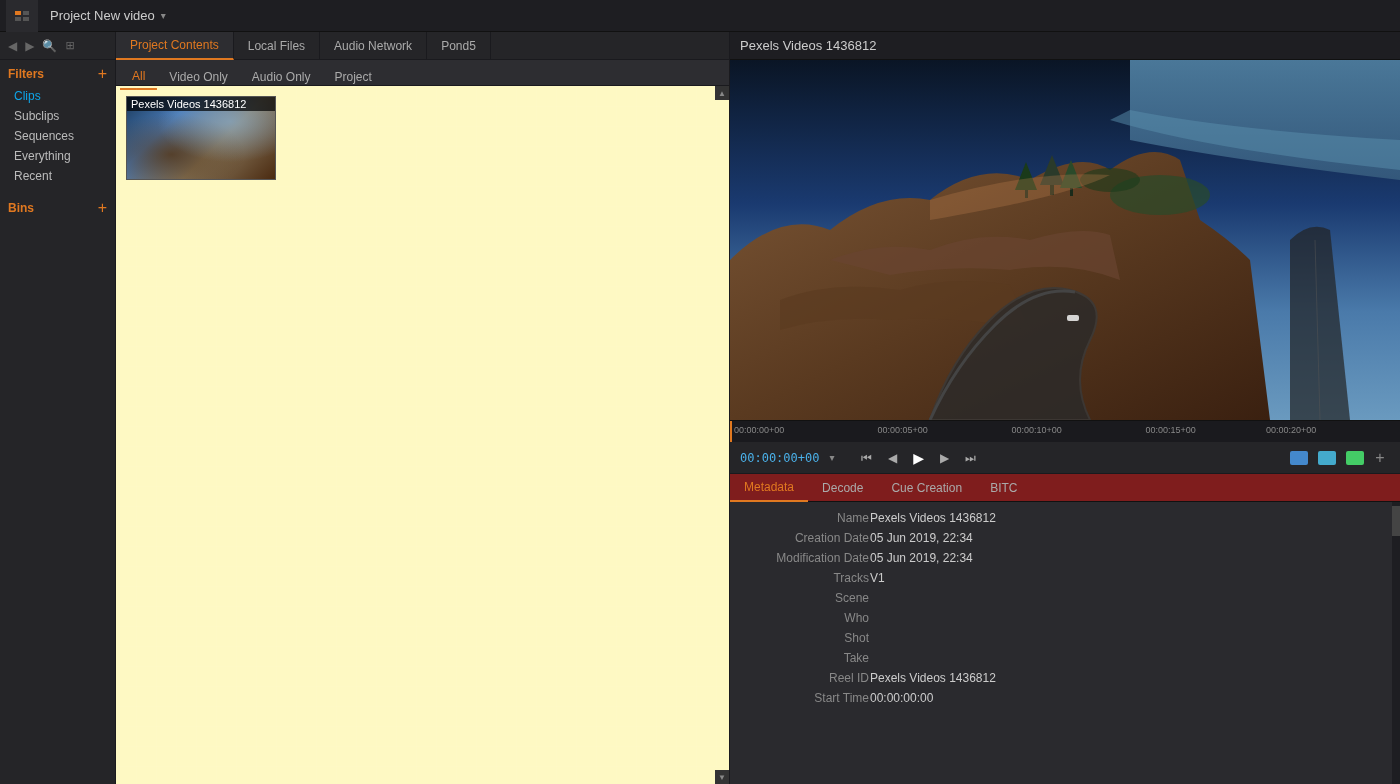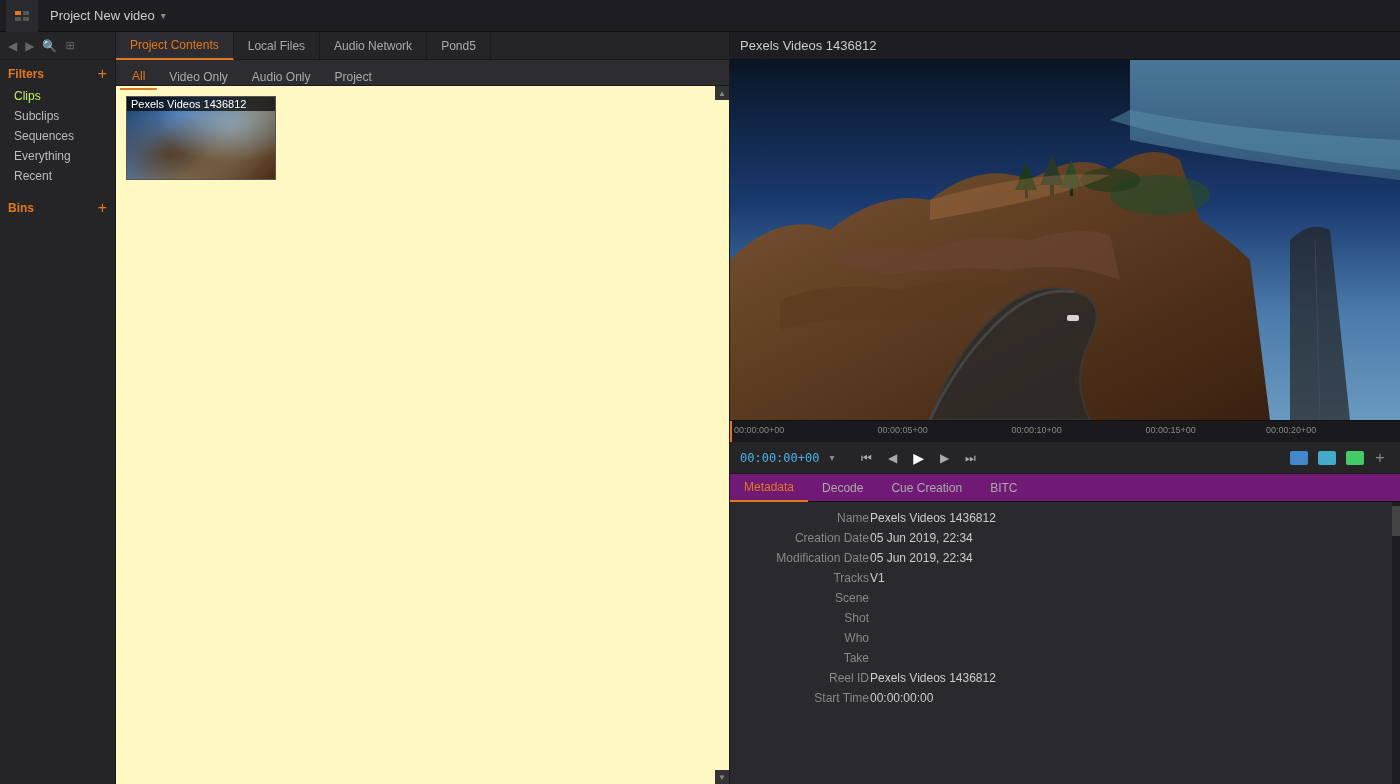--- a/index.html
+++ b/index.html
@@ -102,21 +102,21 @@
       cursor: pointer;
       line-height: 1;
     }
     .filter-item {
       padding: 3px 6px;
       color: #bbb;
       cursor: pointer;
       border-radius: 2px;
     }
     .filter-item.active {
-      color: #bef264;
+      color: #0ea5e9;
     }
     #bins-section {
       padding: 6px 8px 0 8px;
       margin-top: 8px;
     }
 
     
     #center-panel {
       flex: 1;
       display: flex;
@@ -318,21 +318,21 @@
 
     
     #metadata-panel {
       flex: 1;
       display: flex;
       flex-direction: column;
       overflow: hidden;
     }
     #metadata-tabs {
       display: flex;
-      background: #701a75;
+      background: #7f1d1d;
       border-bottom: 1px solid #111;
       height: 28px;
     }
     .meta-tab {
       padding: 0 14px;
       height: 28px;
       display: flex; align-items: center;
       color: #aaa;
       font-size: 12px;
       cursor: pointer;
@@ -594,28 +594,28 @@
         </div>
         <div class="meta-row">
           <span class="meta-key">Tracks</span>
           <span class="meta-val">V1</span>
         </div>
         <div class="meta-row">
           <span class="meta-key">Scene</span>
           <span class="meta-val"></span>
         </div>
         <div class="meta-row">
+          <span class="meta-key">Who</span>
+          <span class="meta-val"></span>
+        </div>
+        <div class="meta-row">
           <span class="meta-key">Shot</span>
           <span class="meta-val"></span>
         </div>
         <div class="meta-row">
-          <span class="meta-key">Who</span>
-          <span class="meta-val"></span>
-        </div>
-        <div class="meta-row">
           <span class="meta-key">Take</span>
           <span class="meta-val"></span>
         </div>
         <div class="meta-row">
           <span class="meta-key">Reel ID</span>
           <span class="meta-val">Pexels Videos 1436812</span>
         </div>
         <div class="meta-row">
           <span class="meta-key">Start Time</span>
           <span class="meta-val">00:00:00:00</span>

